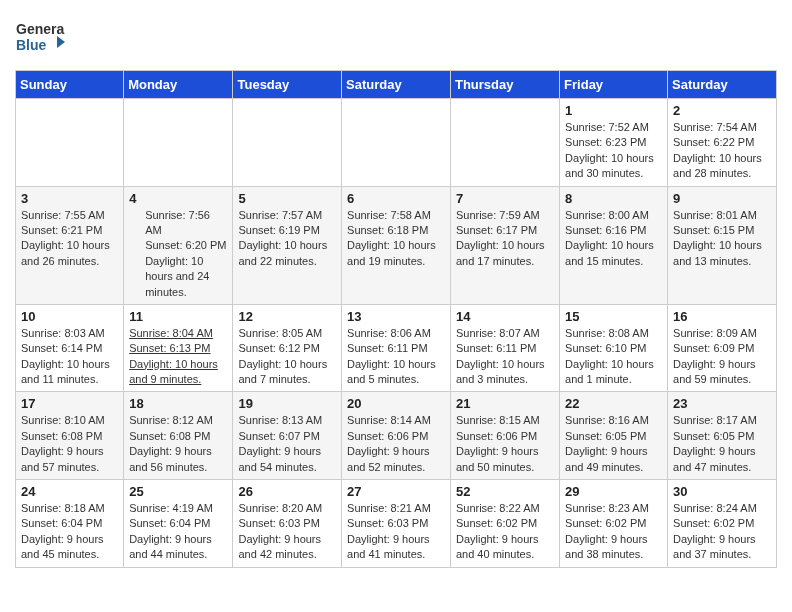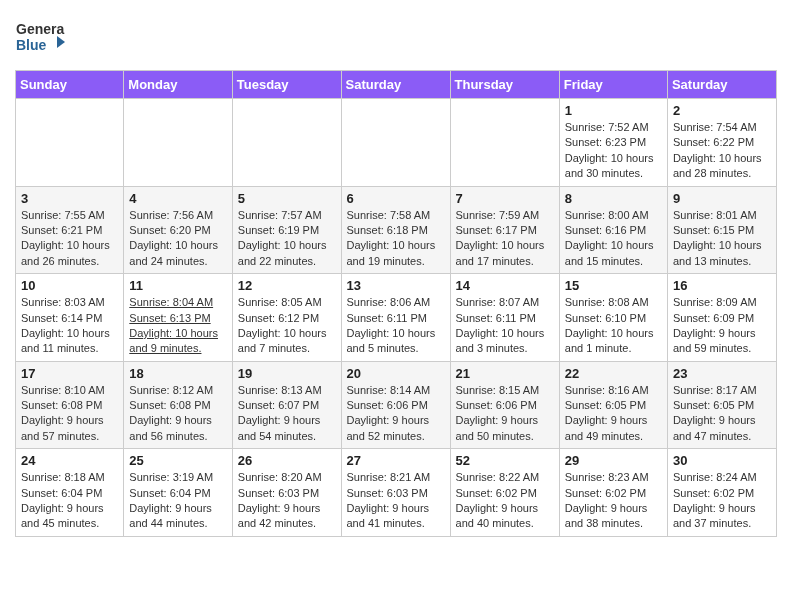--- a/index.html
+++ b/index.html
@@ -33,21 +33,21 @@
     .subtitle {
       font-size: 15px;
       color: #555;
     }
     table {
       width: 100%;
       border-collapse: collapse;
       font-size: 11px;
     }
     thead tr th {
-      background: #8b5cf6;
+      background: #1d4ed8;
       color: #fff;
       padding: 6px 4px;
       text-align: left;
       font-size: 13px;
       font-weight: bold;
       border: 1px solid #ccc;
     }
     tbody tr td {
       vertical-align: top;
       border: 1px solid #ccc;
@@ -131,21 +131,21 @@
       </tr>
       <tr>
         <td>
           <span class="day-number">3</span>
           <div class="day-info" style="white-space: pre-line;">Sunrise: 7:55 AM
 Sunset: 6:21 PM
 Daylight: 10 hours and 26 minutes.</div>
         </td>
         <td>
           <span class="day-number">4</span>
-          <div class="day-info" style="white-space: pre-line;">Sunrise: 7:56 AM
+          <div class="day-info" style="white-space: pre-line; margin-left: 16px;">Sunrise: 7:56 AM
 Sunset: 6:20 PM
 Daylight: 10 hours and 24 minutes.</div>
         </td>
         <td>
           <span class="day-number">5</span>
           <div class="day-info" style="white-space: pre-line;">Sunrise: 7:57 AM
 Sunset: 6:19 PM
 Daylight: 10 hours and 22 minutes.</div>
         </td>
         <td>
@@ -263,21 +263,21 @@
       </tr>
       <tr>
         <td>
           <span class="day-number">24</span>
           <div class="day-info" style="white-space: pre-line;">Sunrise: 8:18 AM
 Sunset: 6:04 PM
 Daylight: 9 hours and 45 minutes.</div>
         </td>
         <td>
           <span class="day-number">25</span>
-          <div class="day-info" style="white-space: pre-line;">Sunrise: 3:19 AM
+          <div class="day-info" style="white-space: pre-line;">Sunrise: 4:19 AM
 Sunset: 6:04 PM
 Daylight: 9 hours and 44 minutes.</div>
         </td>
         <td>
           <span class="day-number">26</span>
           <div class="day-info" style="white-space: pre-line;">Sunrise: 8:20 AM
 Sunset: 6:03 PM
 Daylight: 9 hours and 42 minutes.</div>
         </td>
         <td>

